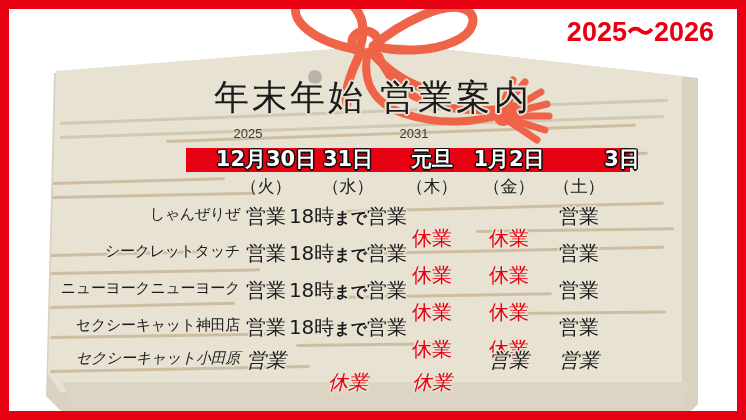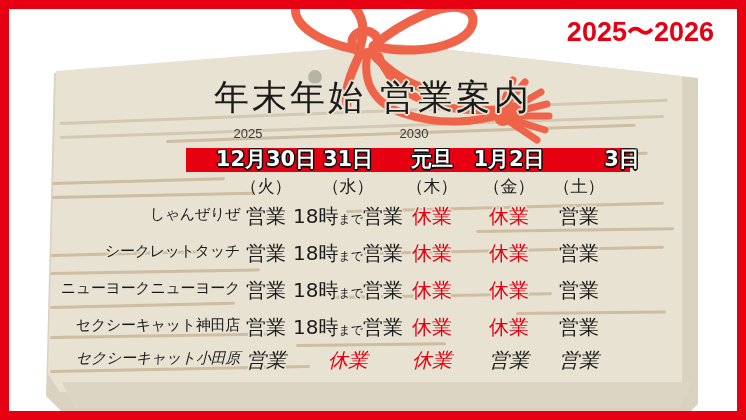--- a/index.html
+++ b/index.html
@@ -103,22 +103,22 @@
     text-shadow:1.6px 0 0 #E8E2D3,-1.6px 0 0 #E8E2D3,0 1.6px 0 #E8E2D3,0 -1.6px 0 #E8E2D3,
                 1.1px 1.1px 0 #E8E2D3,-1.1px 1.1px 0 #E8E2D3,1.1px -1.1px 0 #E8E2D3,-1.1px -1.1px 0 #E8E2D3;
   }
   .cell{
     position:absolute;top:0;text-align:center;white-space:nowrap;
     font-size:20px;color:#1b1b1b;
     font-family:"DejaVu Sans","Liberation Sans",sans-serif;
     text-shadow:1.8px 0 0 #E8E2D3,-1.8px 0 0 #E8E2D3,0 1.8px 0 #E8E2D3,0 -1.8px 0 #E8E2D3,
                 1.2px 1.2px 0 #E8E2D3,-1.2px 1.2px 0 #E8E2D3,1.2px -1.2px 0 #E8E2D3,-1.2px -1.2px 0 #E8E2D3;
   }
-  .cell.closed{color:#E60012;}
-  .cell .sm{font-size:12px;}
+  .cell.closed{color:#E60012;margin-top:22px;}
+  .cell .sm{font-size:16px;font-weight:bold;}
 </style>
 </head>
 <body>
 
 <div id="stage">
 
   <div class="plaque">
     <div class="plaque-side"></div>
     <div class="plaque-face">
       <div class="plaque-roofline">
@@ -173,21 +173,21 @@
     </svg>
   </div>
 
   <div class="title">年末年始 営業案内</div>
 
   <div class="year-badge">2025〜2026</div>
 
   <div class="table">
     <div class="year-tags" id="year-tags">
         <div class="ytag" style="left: 196px; width: 104px;">2025</div>
-        <div class="ytag" style="left: 374px; width: 80px;">2030</div>
+        <div class="ytag" style="left: 374px; width: 80px;">2031</div>
       </div>
     <div class="redband"></div>
     <div class="hdr-row" id="hdr-row">
         <div class="hdr-cell" style="left: 214px; width: 104px;">12月30日</div>
         <div class="hdr-cell" style="left: 288px; width: 120px;">31日</div>
         <div class="hdr-cell" style="left: 392px; width: 80px;">元旦</div>
         <div class="hdr-cell" style="left: 469px; width: 80px;">1月2日</div>
         <div class="hdr-cell" style="left: 543px; width: 72px; padding-left: 43px;">3日</div>
       </div>
     <div class="dow-row" id="dow-row">

